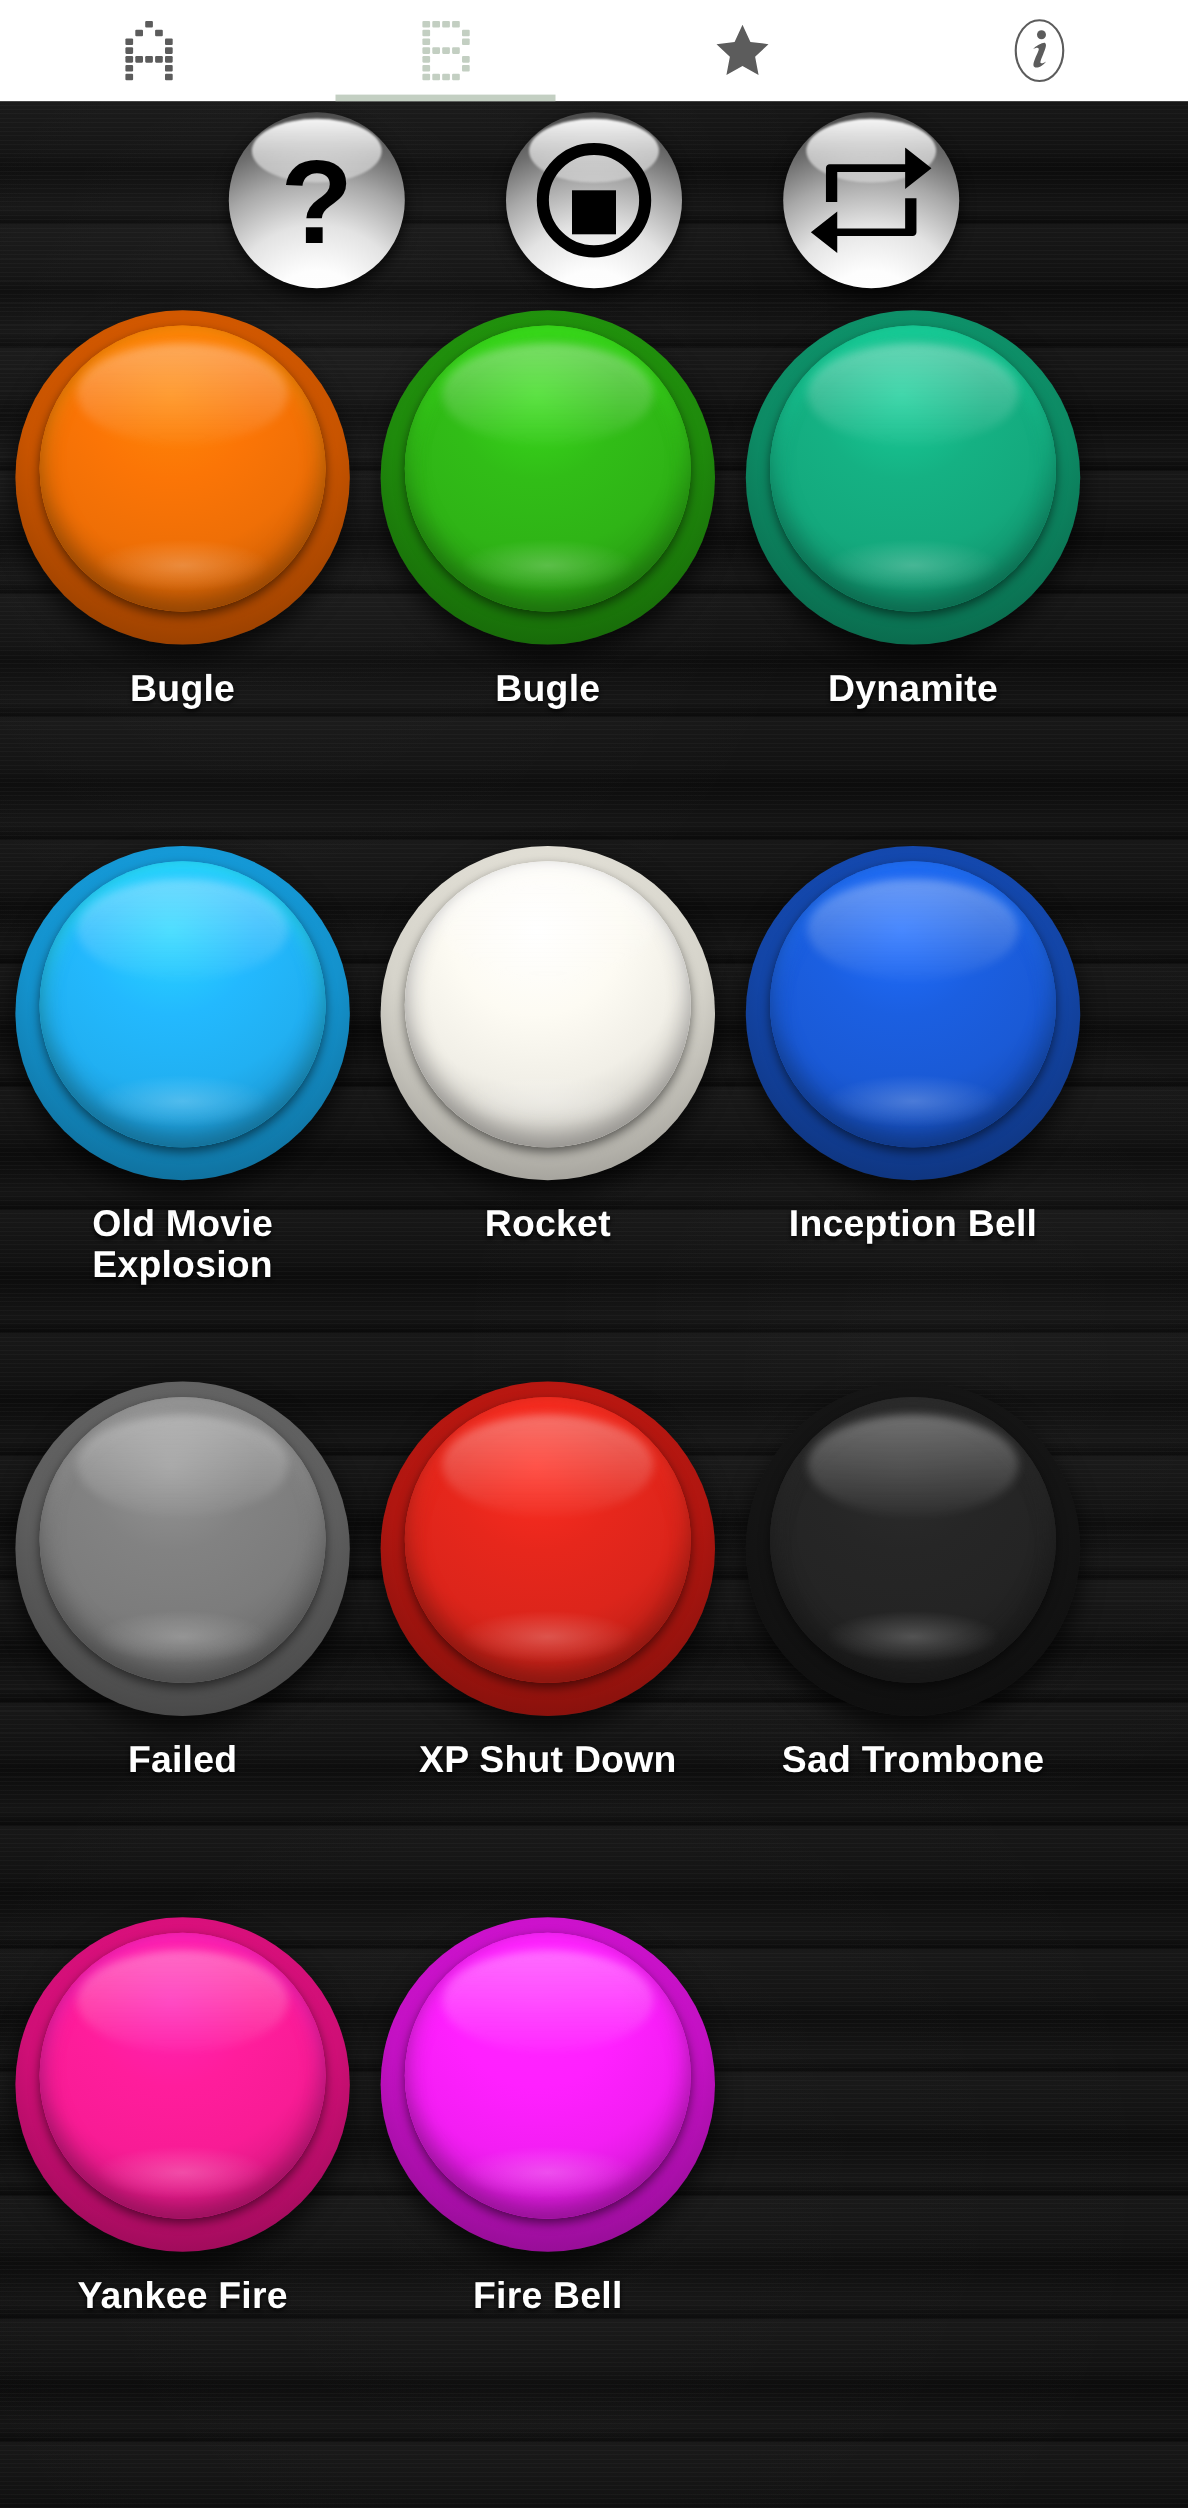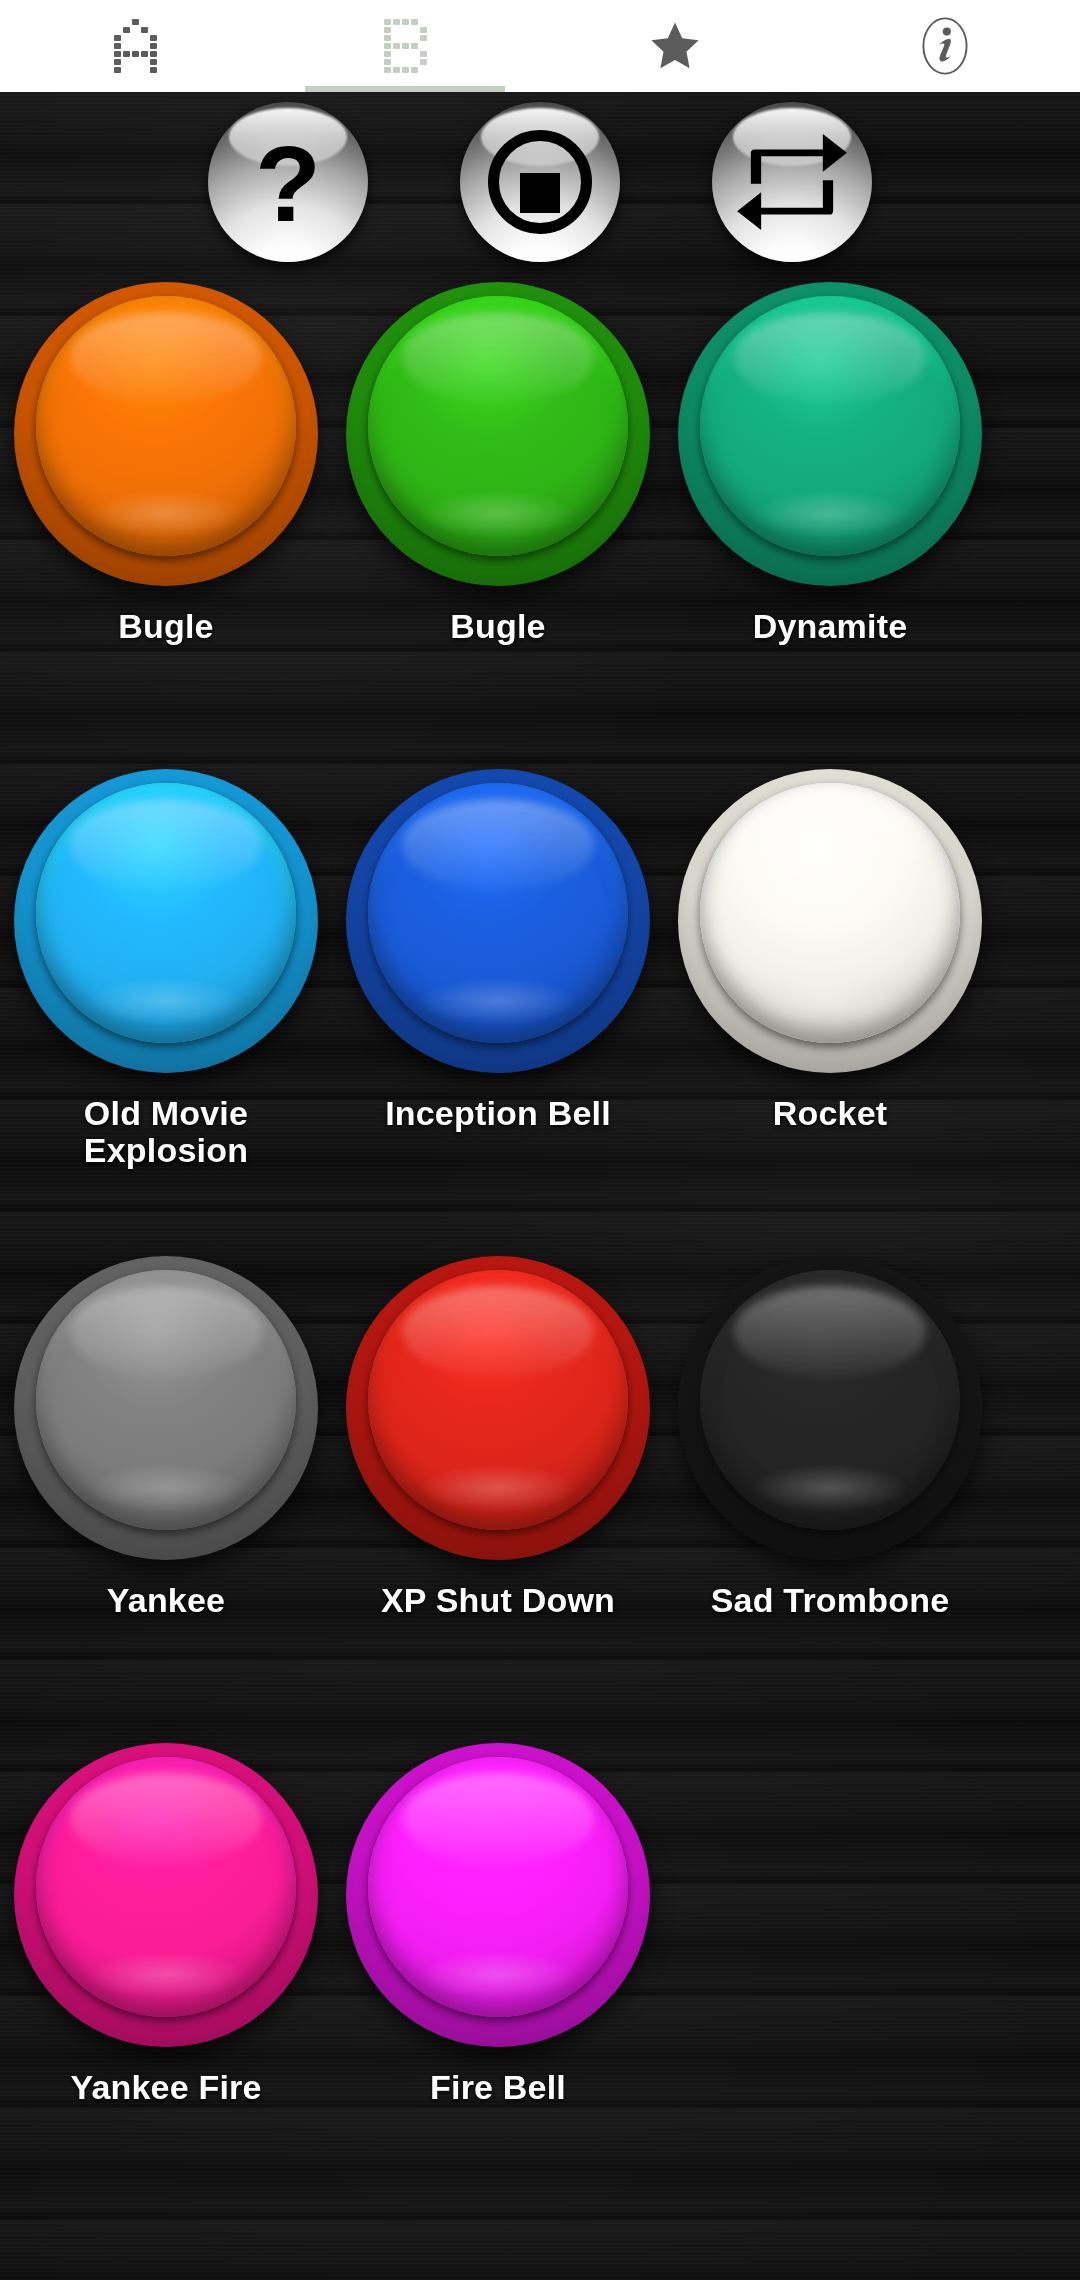--- a/index.html
+++ b/index.html
@@ -373,40 +373,40 @@
       <div class="cell">
         <div class="arcade-wrap">
           <span class="arcade-base" style="background: radial-gradient(circle at 50% 30%, rgb(22, 164, 230) 0%, rgb(20, 146, 205) 55%, rgb(12, 91, 127) 100%); box-shadow: rgba(0, 0, 0, 0.72) 0px 10px 22px;"></span>
           <span class="arcade-cap" style="background: radial-gradient(circle at 46% 24%, rgb(40, 215, 255) 0%, rgb(35, 185, 254) 32%, rgb(33, 176, 242) 58%, rgb(26, 137, 189) 92%); box-shadow: rgb(20, 106, 145) 0px -10px 20px inset, rgb(43, 229, 255) 0px 8px 16px inset, rgba(0, 0, 0, 0.55) 0px 4px 10px;"></span>
         </div>
         <div class="cell-label">Old Movie Explosion</div>
       </div>
 
       <div class="cell">
         <div class="arcade-wrap">
+          <span class="arcade-base" style="background: radial-gradient(circle at 50% 30%, rgb(240, 237, 227) 0%, rgb(214, 212, 203) 55%, rgb(133, 131, 126) 100%); box-shadow: rgba(0, 0, 0, 0.72) 0px 10px 22px;"></span>
+          <span class="arcade-cap" style="background: radial-gradient(circle at 46% 24%, rgb(255, 255, 255) 0%, rgb(253, 251, 243) 32%, rgb(241, 239, 231) 58%, rgb(188, 186, 180) 92%); box-shadow: rgb(145, 143, 139) 0px -10px 20px inset, rgb(255, 255, 255) 0px 8px 16px inset, rgba(0, 0, 0, 0.55) 0px 4px 10px;"></span>
+        </div>
+        <div class="cell-label">Rocket</div>
+      </div>
+
+      <div class="cell">
+        <div class="arcade-wrap">
           <span class="arcade-base" style="background: radial-gradient(circle at 50% 30%, rgb(21, 77, 186) 0%, rgb(19, 69, 166) 55%, rgb(12, 43, 103) 100%); box-shadow: rgba(0, 0, 0, 0.72) 0px 10px 22px;"></span>
           <span class="arcade-cap" style="background: radial-gradient(circle at 46% 24%, rgb(32, 110, 255) 0%, rgb(27, 95, 225) 32%, rgb(26, 90, 214) 58%, rgb(20, 70, 167) 92%); box-shadow: rgb(16, 54, 128) 0px -10px 20px inset, rgb(34, 117, 255) 0px 8px 16px inset, rgba(0, 0, 0, 0.55) 0px 4px 10px;"></span>
         </div>
         <div class="cell-label">Inception Bell</div>
       </div>
 
       <div class="cell">
         <div class="arcade-wrap">
-          <span class="arcade-base" style="background: radial-gradient(circle at 50% 30%, rgb(240, 237, 227) 0%, rgb(214, 212, 203) 55%, rgb(133, 131, 126) 100%); box-shadow: rgba(0, 0, 0, 0.72) 0px 10px 22px;"></span>
-          <span class="arcade-cap" style="background: radial-gradient(circle at 46% 24%, rgb(255, 255, 255) 0%, rgb(253, 251, 243) 32%, rgb(241, 239, 231) 58%, rgb(188, 186, 180) 92%); box-shadow: rgb(145, 143, 139) 0px -10px 20px inset, rgb(255, 255, 255) 0px 8px 16px inset, rgba(0, 0, 0, 0.55) 0px 4px 10px;"></span>
-        </div>
-        <div class="cell-label">Rocket</div>
-      </div>
-
-      <div class="cell">
-        <div class="arcade-wrap">
           <span class="arcade-base" style="background: radial-gradient(circle at 50% 30%, rgb(105, 105, 105) 0%, rgb(94, 94, 94) 55%, rgb(58, 58, 58) 100%); box-shadow: rgba(0, 0, 0, 0.72) 0px 10px 22px;"></span>
           <span class="arcade-cap" style="background: radial-gradient(circle at 46% 24%, rgb(151, 151, 151) 0%, rgb(130, 130, 130) 32%, rgb(124, 124, 124) 58%, rgb(97, 97, 97) 92%); box-shadow: rgb(74, 74, 74) 0px -10px 20px inset, rgb(161, 161, 161) 0px 8px 16px inset, rgba(0, 0, 0, 0.55) 0px 4px 10px;"></span>
         </div>
-        <div class="cell-label">Yankee</div>
+        <div class="cell-label">Failed</div>
       </div>
 
       <div class="cell">
         <div class="arcade-wrap">
           <span class="arcade-base" style="background: radial-gradient(circle at 50% 30%, rgb(197, 25, 18) 0%, rgb(176, 22, 16) 55%, rgb(109, 14, 10) 100%); box-shadow: rgba(0, 0, 0, 0.72) 0px 10px 22px;"></span>
           <span class="arcade-cap" style="background: radial-gradient(circle at 46% 24%, rgb(255, 45, 33) 0%, rgb(231, 39, 28) 32%, rgb(220, 37, 27) 58%, rgb(172, 29, 21) 92%); box-shadow: rgb(132, 22, 16) 0px -10px 20px inset, rgb(255, 48, 35) 0px 8px 16px inset, rgba(0, 0, 0, 0.55) 0px 4px 10px;"></span>
         </div>
         <div class="cell-label">XP Shut Down</div>
       </div>
 

